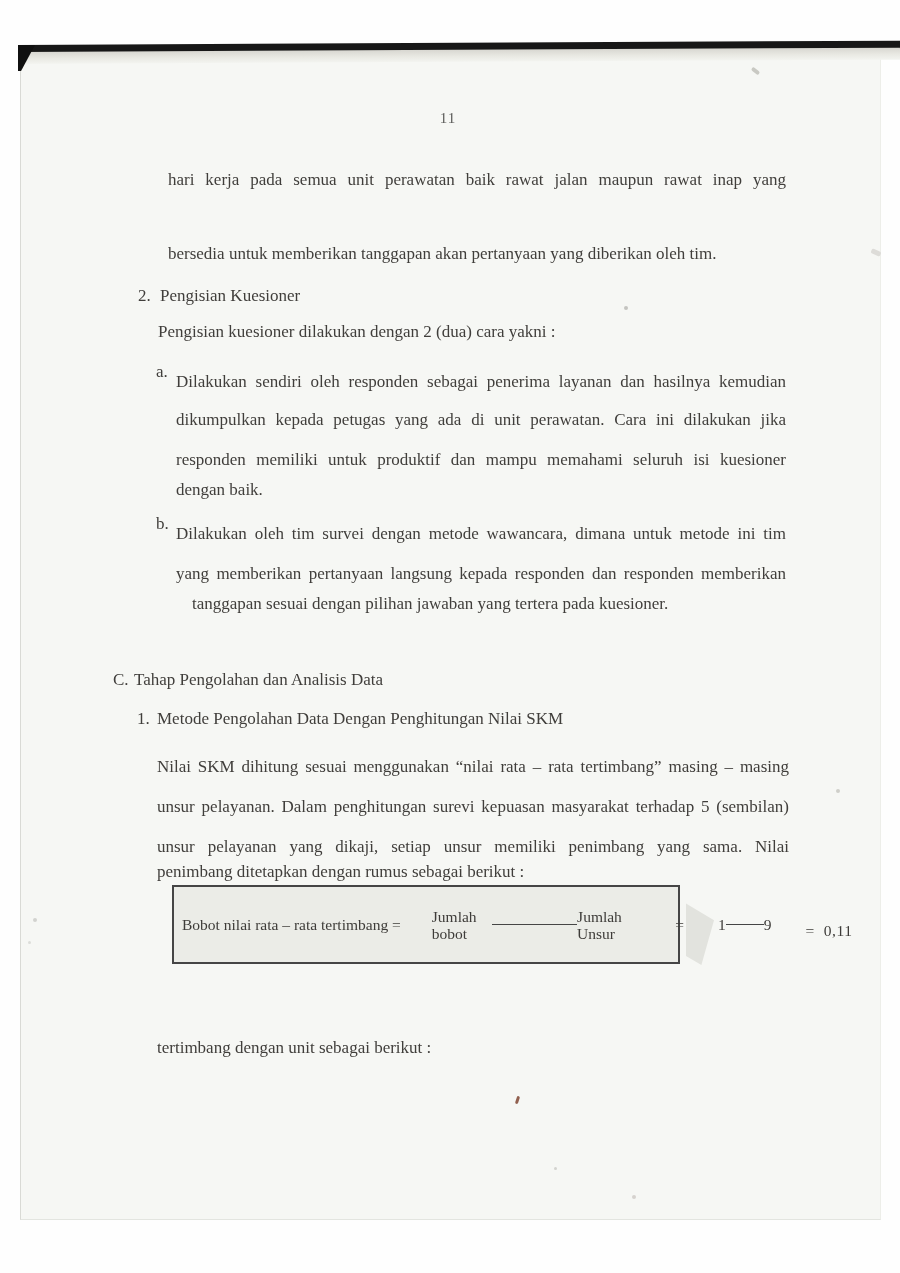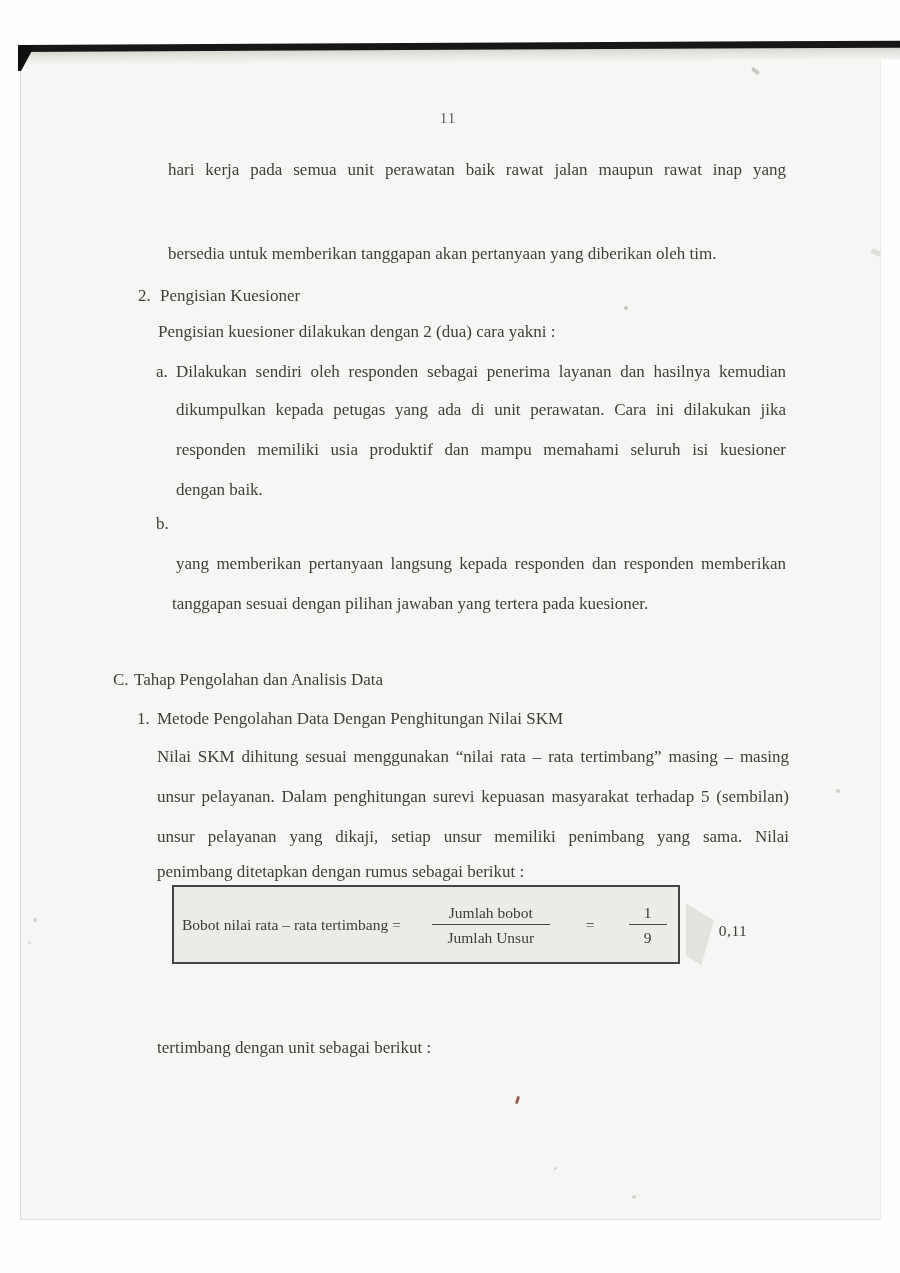--- a/index.html
+++ b/index.html
@@ -27,21 +27,21 @@
     transform:rotate(-0.28deg); transform-origin:left center;
   }
   .corner-fold {
     position:absolute; left:18px; top:45px; width:17px; height:26px;
     background:#101010;
     clip-path:polygon(0 0, 100% 0, 18% 100%, 0 100%);
   }
 
   
   .line { position:absolute; font-size:17px; line-height:20px; height:24px; overflow:hidden; }
-  .jl   { text-align:justify; text-align-last:justify; text-justify:inter-word; }
+  .jl   { text-align:justify; text-align-last:justify; text-justify:inter-word;margin-top:10px; }
   .pl   { white-space:nowrap; }
   .marker { position:absolute; font-size:17px; line-height:20px; white-space:nowrap; }
 
   .pageno { position:absolute; left:433px; top:110px; width:30px; text-align:center;
             font-size:15px; color:#5c5c5a; letter-spacing:1px; }
 
   
   .intro-l  { left:168px; width:618px; }
   .a-l      { left:176px; width:610px; }
   .b-l      { left:176px; width:610px; }
@@ -49,21 +49,21 @@
   .cl-l     { left:157px; width:630px; }
 
   
   .fbox {
     position:absolute; left:172px; top:885px; width:508px; height:79px;
     background:#ebece7; border:2px solid #454545;
     display:flex; align-items:center; padding:0 8px;
     font-size:15.5px; color:#3e3c39;gap:22px;
   }
   .f-lhs { white-space:nowrap; }
-  .frac { display:inline-flex; flex-direction:column; align-items:center; line-height:17px; }
+  .frac { display:inline-flex; flex-direction:row; align-items:center; line-height:17px; }
   .frac .bar { border-top:1.6px solid #454545; margin:3px 0 4px; }
   .frac-1 { margin-left:9px; }
   .frac-1 .bar { width:118px; }
   .frac-2 { margin-left:12px; }
   .frac-2 .bar { width:38px; }
   .f-eq   { margin-left:14px; white-space:nowrap; }
   .f-res  { margin-left:12px; white-space:nowrap; letter-spacing:0.5px;margin-top:12px; }
   .f-res .gap { display:inline-block; width:9px; }
 
   
@@ -98,26 +98,27 @@
   <div class="line jl intro-l" style="top:160px">hari kerja pada semua unit perawatan baik rawat jalan maupun rawat inap yang</div>
   <div class="line pl" style="left:168px; top:244px">bersedia untuk memberikan tanggapan akan pertanyaan yang diberikan oleh tim.</div>
 
   <div class="marker" style="left:138px; top:286px">2.</div>
   <div class="line pl" style="left:160px; top:286px">Pengisian Kuesioner</div>
   <div class="line pl" style="left:158px; top:322px">Pengisian kuesioner dilakukan dengan 2 (dua) cara yakni :</div>
 
   <div class="marker" style="left:156px; top:362px">a.</div>
   <div class="line jl a-l" style="top:362px">Dilakukan sendiri oleh responden sebagai penerima layanan dan hasilnya kemudian</div>
   <div class="line jl a-l" style="top:400px">dikumpulkan kepada petugas yang ada di unit perawatan. Cara ini dilakukan jika</div>
-  <div class="line jl a-l" style="top:440px">responden memiliki usia produktif dan mampu memahami seluruh isi kuesioner</div>
+  <div class="line jl a-l" style="top:440px">responden memiliki untuk produktif dan mampu memahami seluruh isi kuesioner</div>
   <div class="line pl" style="left:176px; top:480px">dengan baik.</div>
 
   <div class="marker" style="left:156px; top:514px">b.</div>
+  <div class="line jl b-l" style="top:514px">Dilakukan oleh tim survei dengan metode wawancara, dimana untuk metode ini tim</div>
   <div class="line jl b-l" style="top:554px">yang memberikan pertanyaan langsung kepada responden dan responden memberikan</div>
-  <div class="line pl" style="left:172px; top:594px">tanggapan sesuai dengan pilihan jawaban yang tertera pada kuesioner.</div>
+  <div class="line pl" style="left:192px; top:594px">tanggapan sesuai dengan pilihan jawaban yang tertera pada kuesioner.</div>
 
   <div class="marker" style="left:113px; top:670px">C.</div>
   <div class="line pl" style="left:134px; top:670px">Tahap Pengolahan dan Analisis Data</div>
 
   <div class="marker" style="left:137px; top:709px">1.</div>
   <div class="line pl" style="left:157px; top:709px">Metode Pengolahan Data Dengan Penghitungan Nilai SKM</div>
 
   <div class="line jl p1-l" style="top:747px">Nilai SKM dihitung sesuai menggunakan “nilai rata – rata tertimbang” masing – masing</div>
   <div class="line jl p1-l" style="top:787px">unsur pelayanan. Dalam penghitungan surevi kepuasan masyarakat terhadap 5 (sembilan)</div>
   <div class="line jl p1-l" style="top:827px">unsur pelayanan yang dikaji, setiap unsur memiliki penimbang yang sama. Nilai</div>

